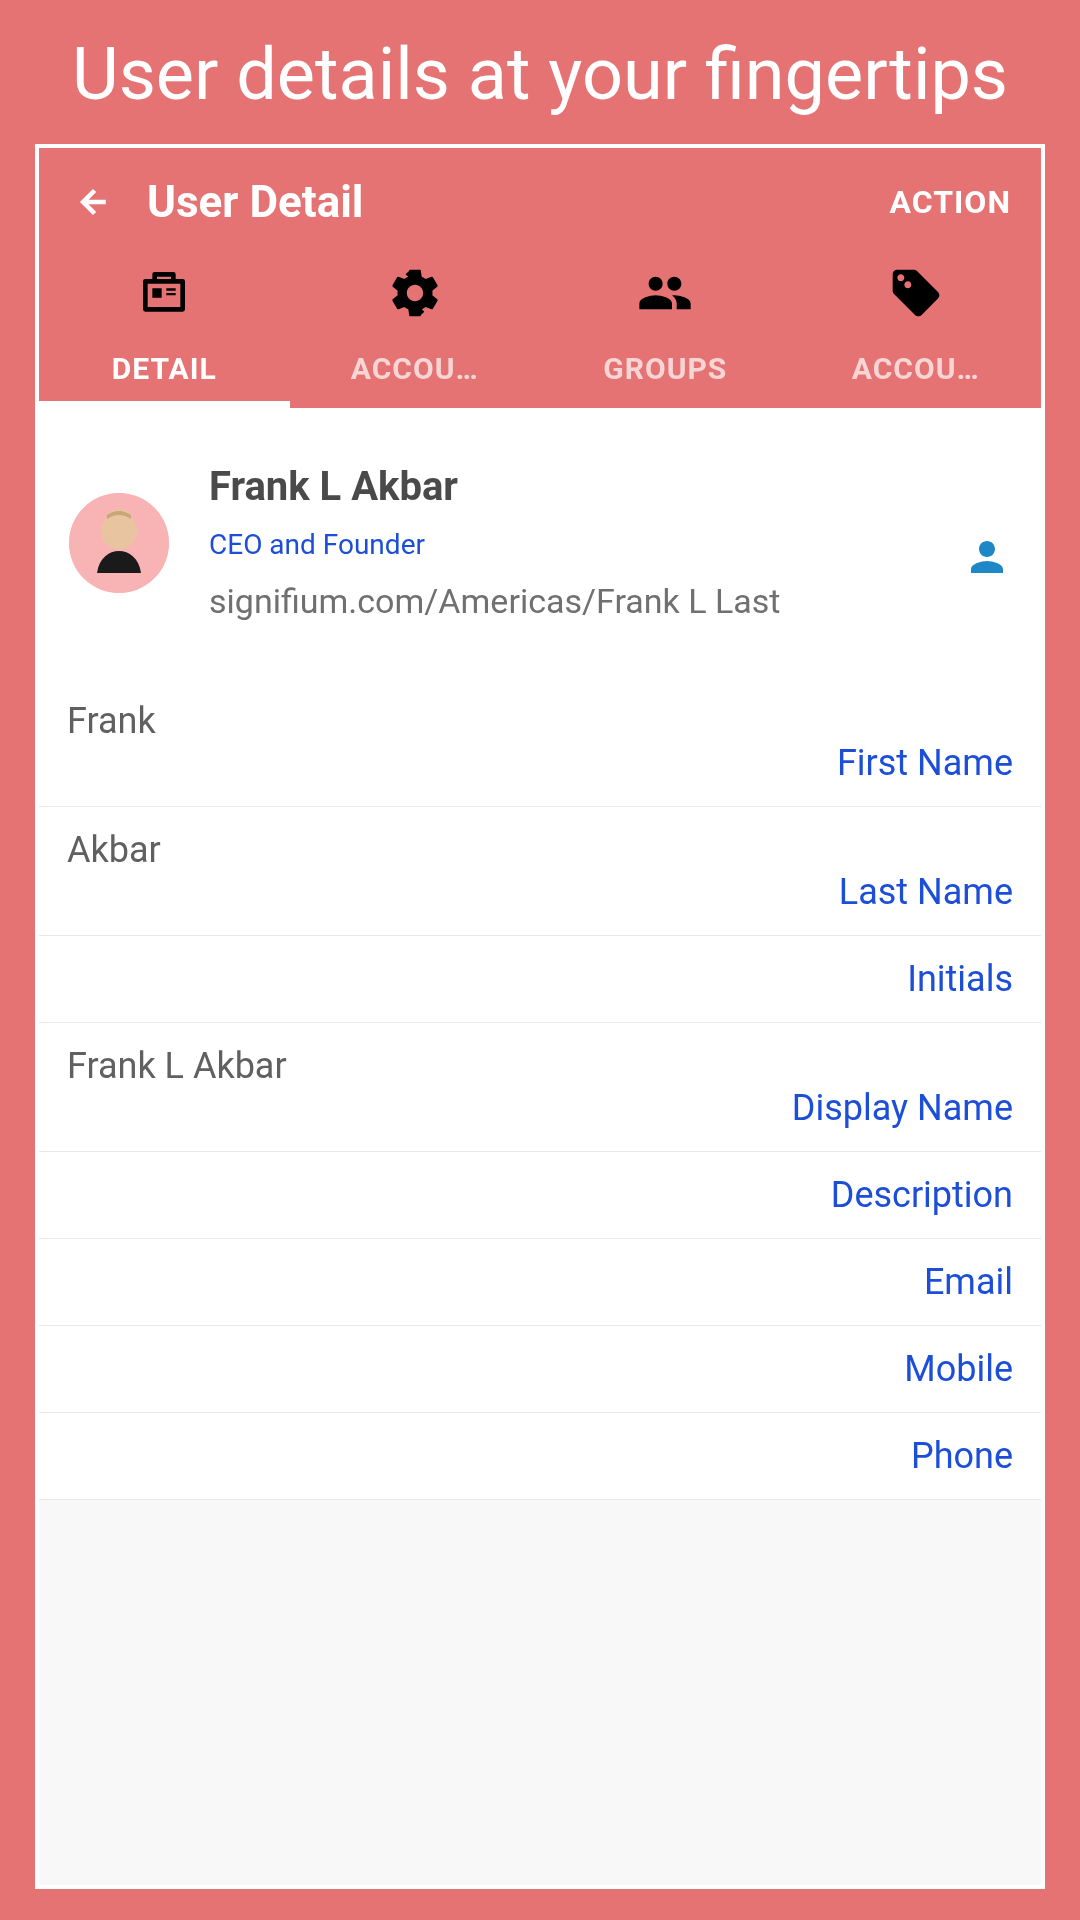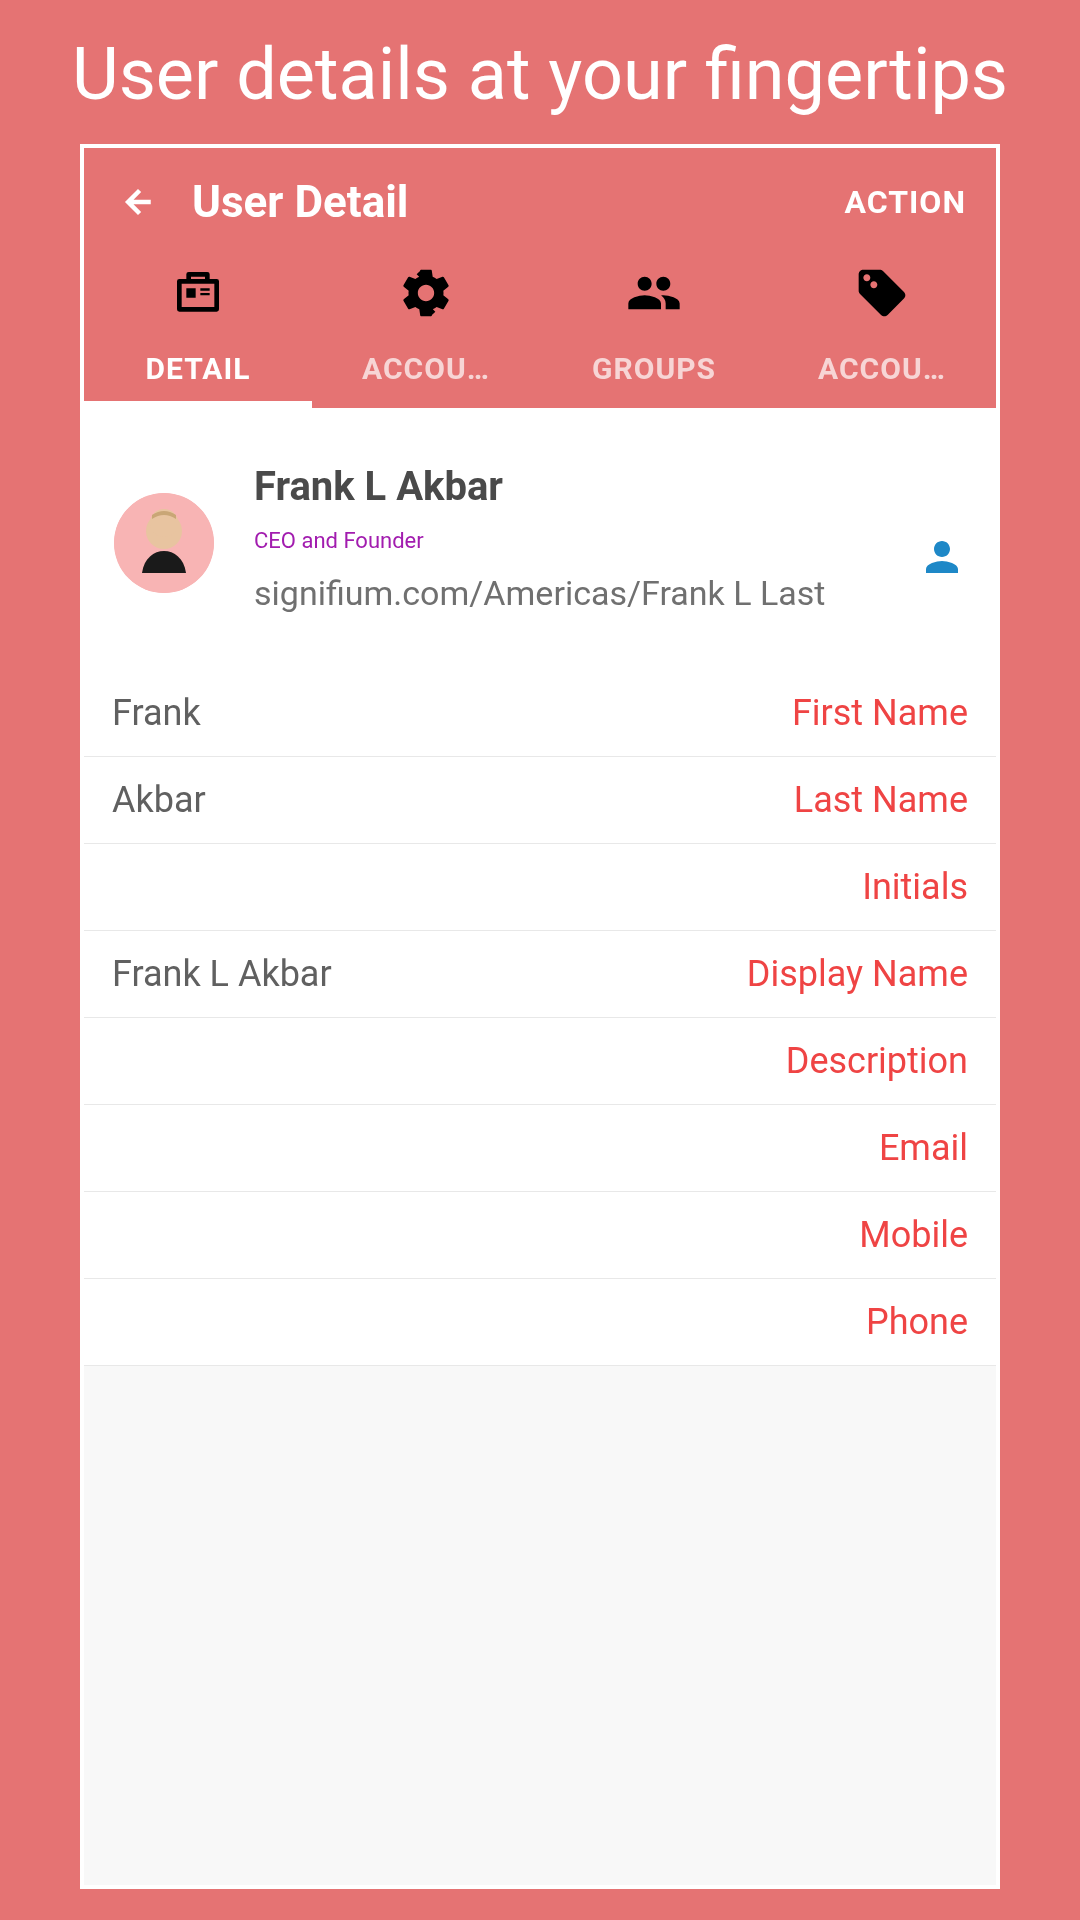--- a/index.html
+++ b/index.html
@@ -12,21 +12,21 @@
   }
   .hero-title {
     color: #ffffff;
     font-size: 72px;
     font-weight: 400;
     text-align: center;
     padding: 35px 60px 30px;
     line-height: 1.1;
   }
   .device-frame {
-    margin: 0 80px;
+    margin: 0 35px;
     border: 4px solid #ffffff;
     background: #ffffff;
     height: 1745px;
     overflow: hidden;
   }
   .app-header {
     background: #e57373;
     padding: 28px 30px 25px;
     display: flex;
     align-items: center;
@@ -124,22 +124,22 @@
     display: flex;
     flex-direction: column;
     gap: 18px;
   }
   .profile-name {
     color: #4a4a4a;
     font-size: 40px;
     font-weight: 700;
   }
   .profile-title {
-    color: #a21caf;
-    font-size: 22px;
+    color: #1d4ed8;
+    font-size: 28px;
     font-weight: 400;
   }
   .profile-path {
     color: #707070;
     font-size: 34px;
     font-weight: 400;
     line-height: 1.3;
   }
   .profile-side-icon {
     width: 48px;
@@ -154,27 +154,28 @@
     color: #707070;
     font-size: 36px;
     border-bottom: 2px solid #e57373;
   }
   .field-row {
     background: #ffffff;
     display: flex;
     justify-content: space-between;
     padding: 22px 28px;
     border-bottom: 1px solid #e8e8e8;
+    flex-direction: column;
   }
   .field-value {
     color: #606060;
     font-size: 36px;
   }
   .field-label {
-    color: #ef4444;
+    color: #1d4ed8;
     font-size: 36px;
     text-align: right;
   }
 </style>
 </head>
 <body>
 
 <div class="hero-title">User details at your fingertips</div>
 
 <div class="device-frame">

